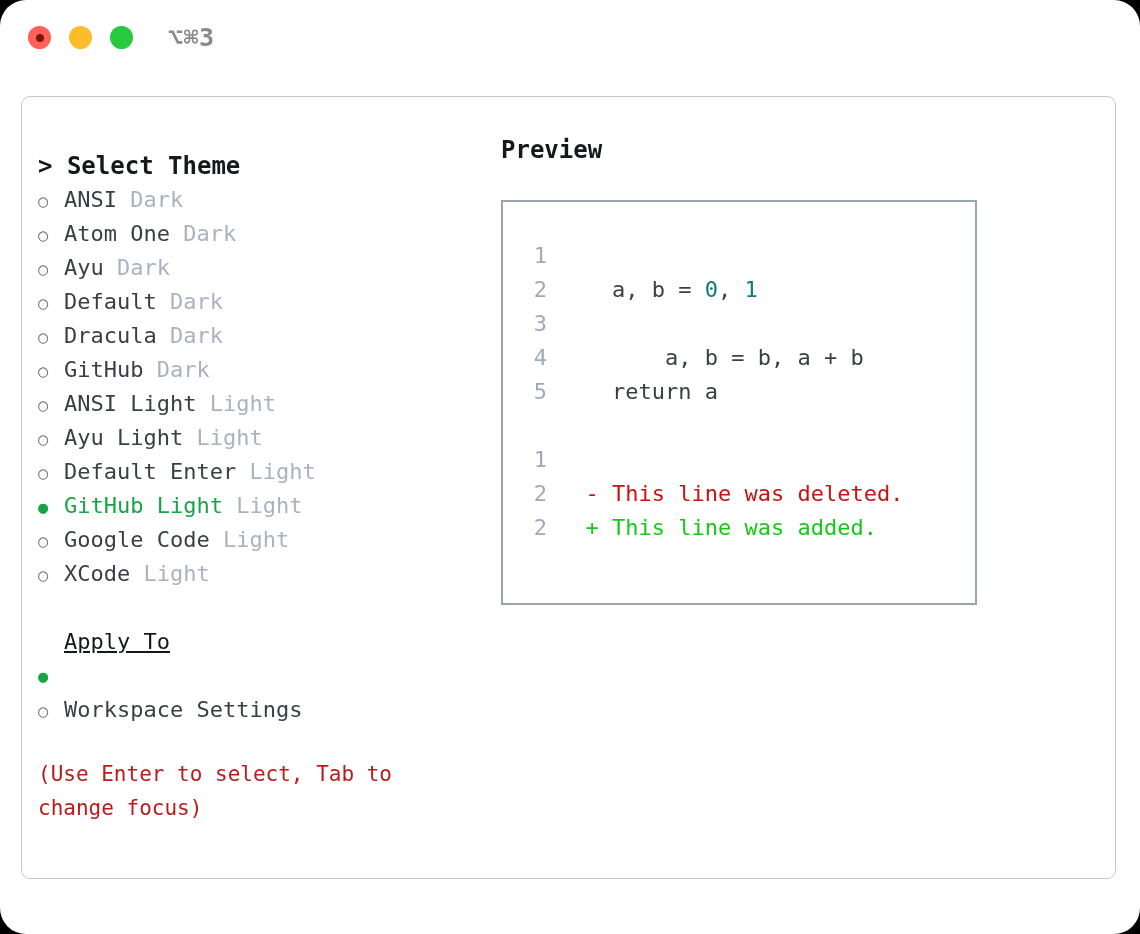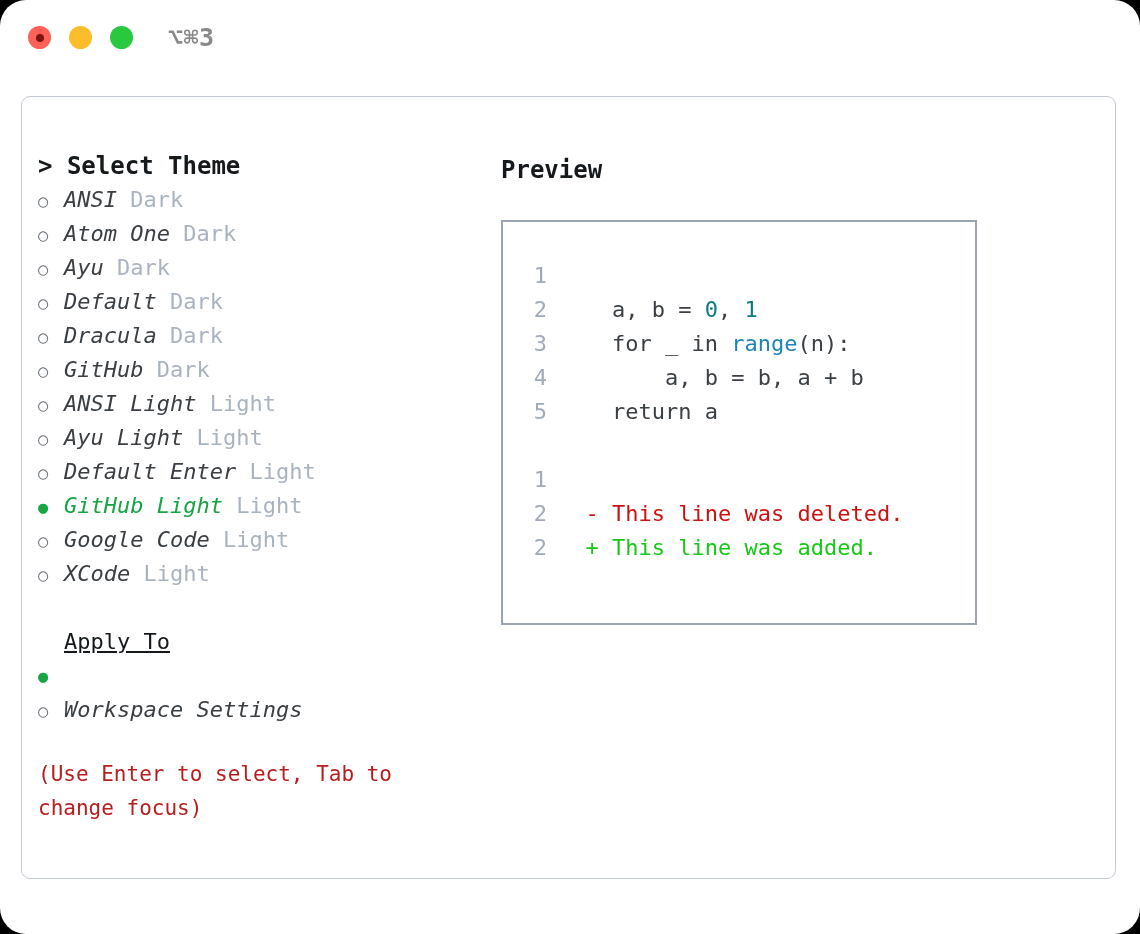--- a/index.html
+++ b/index.html
@@ -108,21 +108,21 @@
     white-space: pre;
   }
   .marker {
     width: 26px;
     flex: 0 0 26px;
     color: #6a7078;
     font-size: 17px;
     line-height: 34px;
   }
   .opt-row.selected .marker { color: #17a544; }
-  .opt-label { color: #3a3f44; font-style: italic; }
+  .opt-label { color: #3a3f44; }
   .opt-row.selected .opt-label { color: #17a544; }
   .opt-variant { color: #a9b3c0; }
 
   .subsection {
     height: 34px;
     line-height: 34px;
     font-size: 22px;
     color: #15191c;
     padding-left: 26px;
     white-space: pre;
@@ -136,21 +136,21 @@
     color: #b91c1c;
     line-height: 34px;
     width: 400px;
     white-space: normal;
   }
 
   
   .right-col {
     position: absolute;
     left: 479px;
-    top: 56px;
+    top: 36px;
     width: 490px;
   }
   .preview-title {
     font-size: 24px;
     font-weight: bold;
     color: #15191c;
     line-height: 34px;
     white-space: pre;
   }
   .preview-box {
@@ -230,21 +230,21 @@
 
       <div class="hint">(Use Enter to select, Tab to change focus)</div>
     </div>
 
     <div class="right-col">
       <div class="preview-title">Preview</div>
       <div class="preview-box">
         <div id="code-block">
             <div class="code-line"><span class="ln">1</span></div>
             <div class="code-line"><span class="ln">2</span><span class="code-text"><span class="tok-plain">    a, b = </span><span class="tok-num">0</span><span class="tok-plain">, </span><span class="tok-num">1</span></span></div>
-            <div class="code-line"><span class="ln">3</span><span class="code-text"><span class="tok-plain">    for _ in </span><span class="tok-call">range</span><span class="tok-plain">(n):</span></span></div>
+            <div class="code-line"><span class="ln">3</span></div>
             <div class="code-line"><span class="ln">4</span><span class="code-text"><span class="tok-plain">        a, b = b, a + b</span></span></div>
             <div class="code-line"><span class="ln">5</span><span class="code-text"><span class="tok-plain">    return a</span></span></div>
           </div>
         <div class="blank-line"></div>
         <div id="diff-block">
             <div class="code-line"><span class="ln">1</span></div>
             <div class="code-line"><span class="ln">2</span><span class="diff-del">  - This line was deleted.</span></div>
             <div class="code-line"><span class="ln">2</span><span class="diff-add">  + This line was added.</span></div>
           </div>
       </div>

